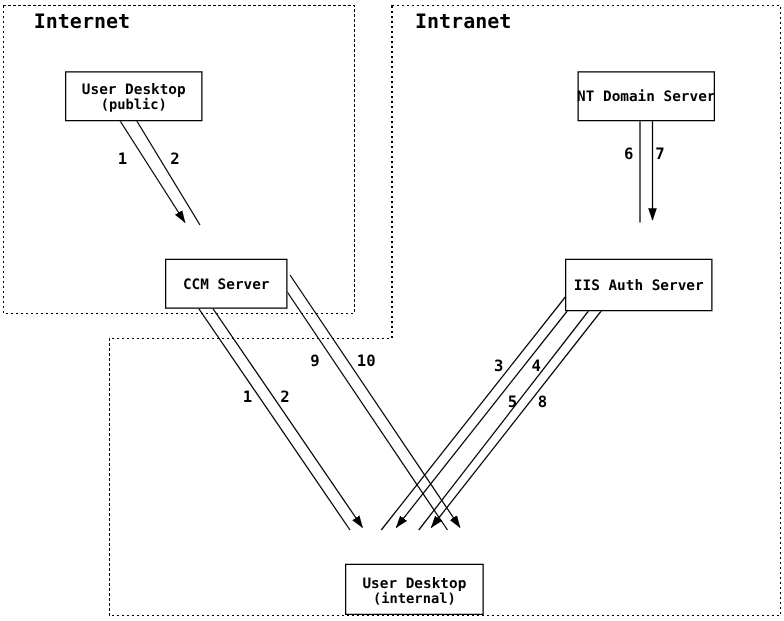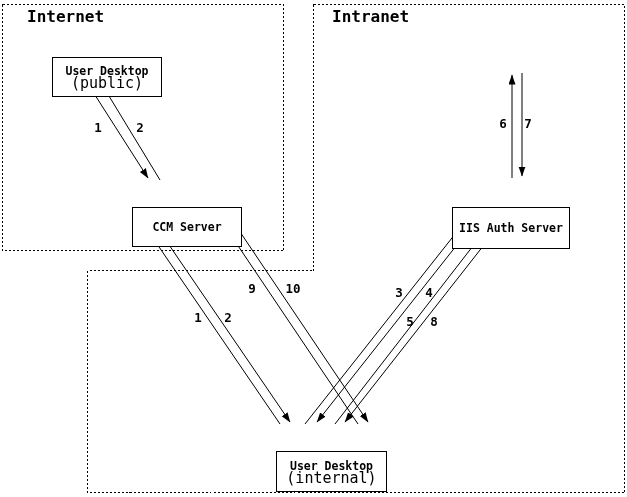--- a/index.html
+++ b/index.html
@@ -31,21 +31,21 @@
     display:flex;flex-direction:column;
     align-items:center;justify-content:center;
     text-align:center;
     margin-top:27px;
   }
   .node-title{
     font-size:11.5px;font-weight:bold;color:#000000;
     line-height:13px;white-space:nowrap;
   }
   .node-subtitle{
-    font-size:15px;font-weight:normal;color:#000000;
+    font-size:11px;font-weight:bold;color:#000000;
     line-height:11px;white-space:nowrap;
   }
 </style>
 </head>
 <body>
 
 <div id="stage">
   <svg id="canvas" width="627" height="497" viewBox="0 0 627 497">
     <defs>
       <marker id="arrow" markerWidth="11" markerHeight="8" refX="9.5" refY="3.5" orient="auto" markerUnits="userSpaceOnUse">
@@ -78,22 +78,25 @@
       <text x="503" y="127.5" class="edge-label">6</text>
       <line x1="522" y1="73" x2="522" y2="176" class="edge" marker-end="url(#arrow)"></line>
       <text x="528" y="127.5" class="edge-label">7</text>
     </svg>
 <div class="region-label" style="left: 27px; top: 10px;">Internet</div>
     <div class="region-label" style="left: 332px; top: 10px;">Intranet</div>
     <div class="node" style="left: 52px; top: 30px; width: 110px; height: 40px;">
       <div class="node-title">User Desktop</div>
       <div class="node-subtitle">(public)</div>
     </div>
-    <div class="node" style="left: 132px; top: 180px; width: 110px; height: 40px;">
+    <div class="node" style="left: 132px; top: 180px; width: 98px; height: 40px;">
       <div class="node-title">CCM Server</div>
+    </div>
+    <div class="node" style="left: 462px; top: 30px; width: 110px; height: 40px;">
+      <div class="node-title">NT Domain Server</div>
     </div>
     <div class="node" style="left: 452px; top: 180px; width: 118px; height: 42px; align-items: center;">
       <div class="node-title">IIS Auth Server</div>
     </div>
     <div class="node" style="left: 276px; top: 424px; width: 111px; height: 41px;">
       <div class="node-title">User Desktop</div>
       <div class="node-subtitle">(internal)</div>
     </div>
   </div>
 

